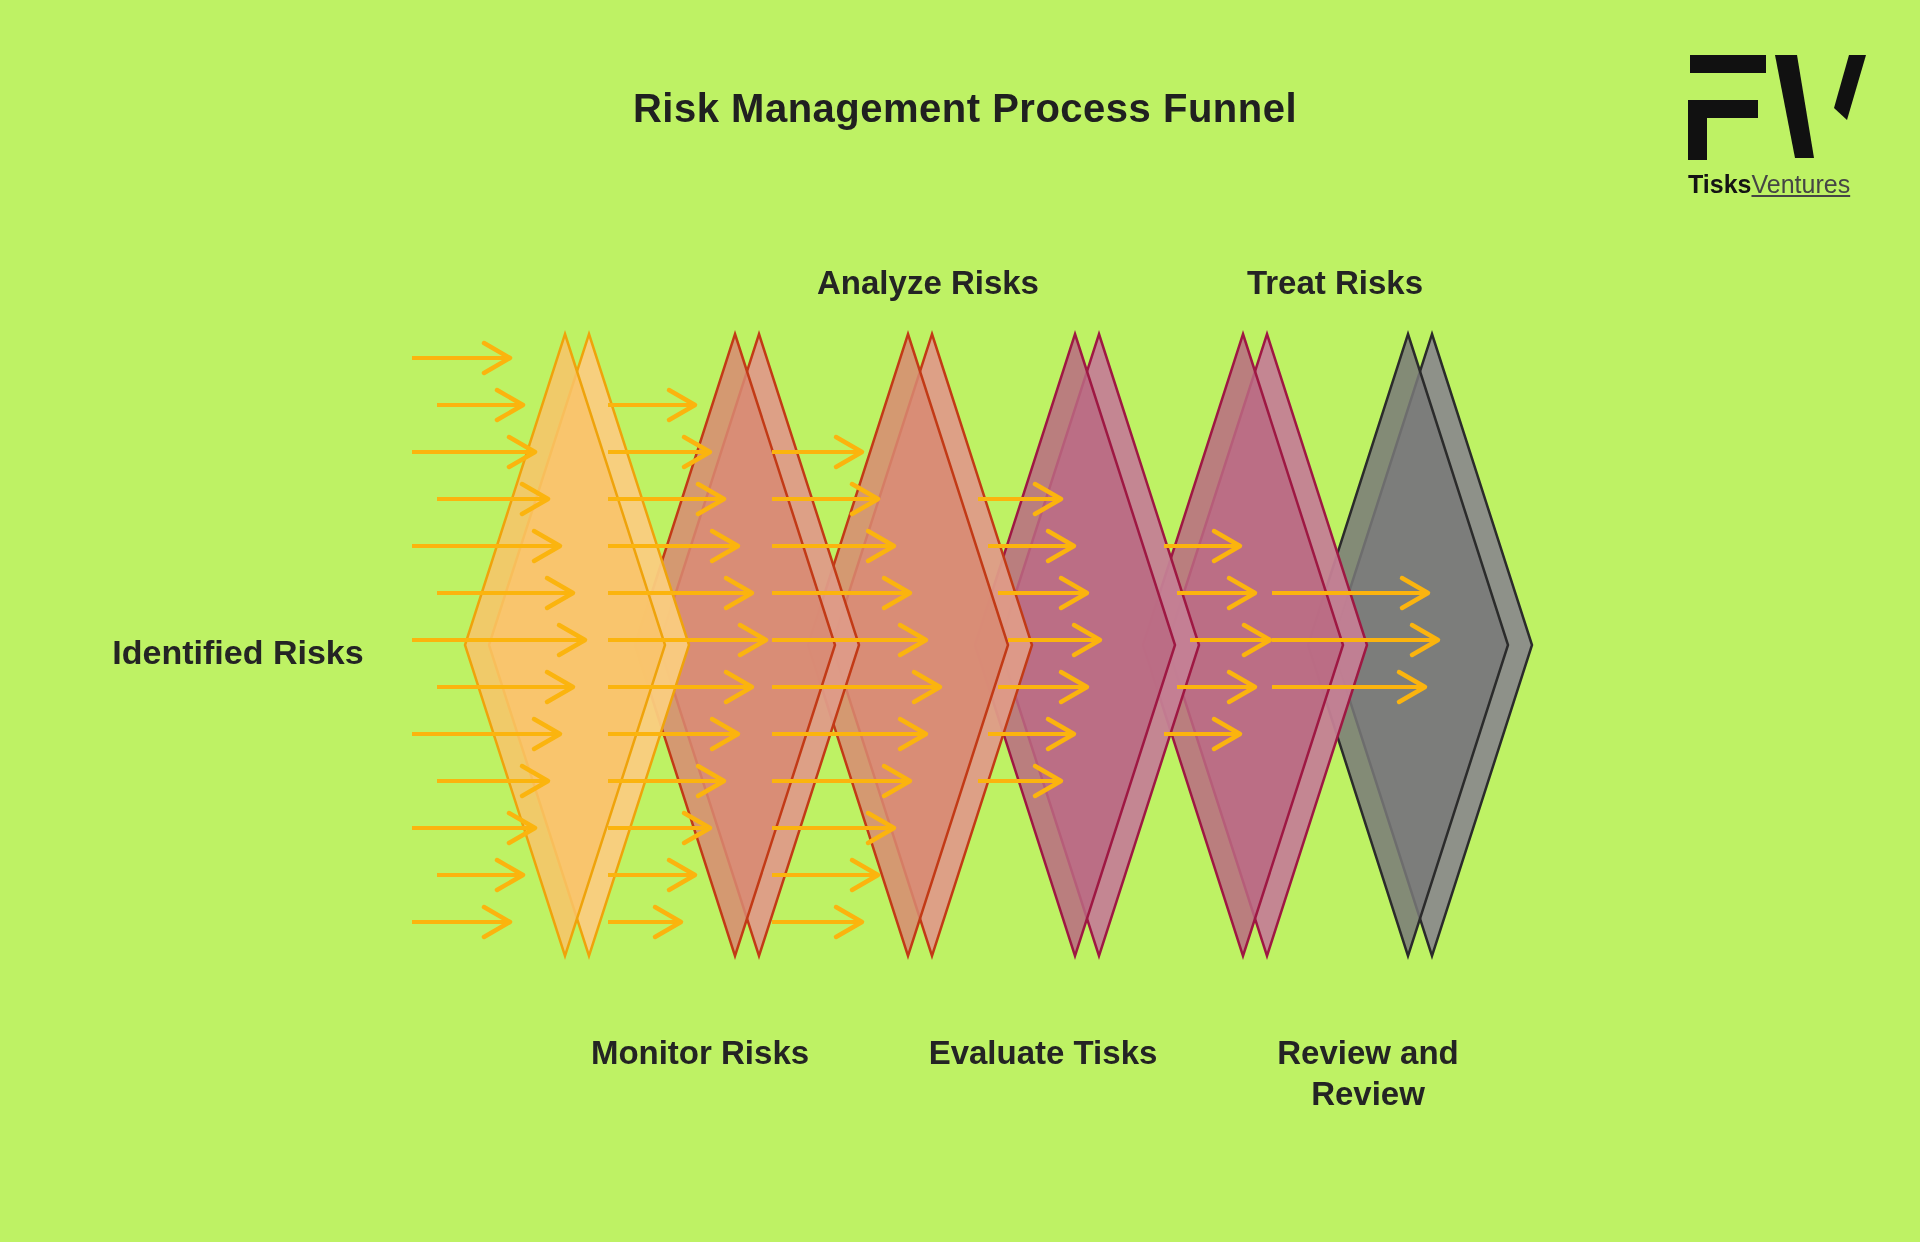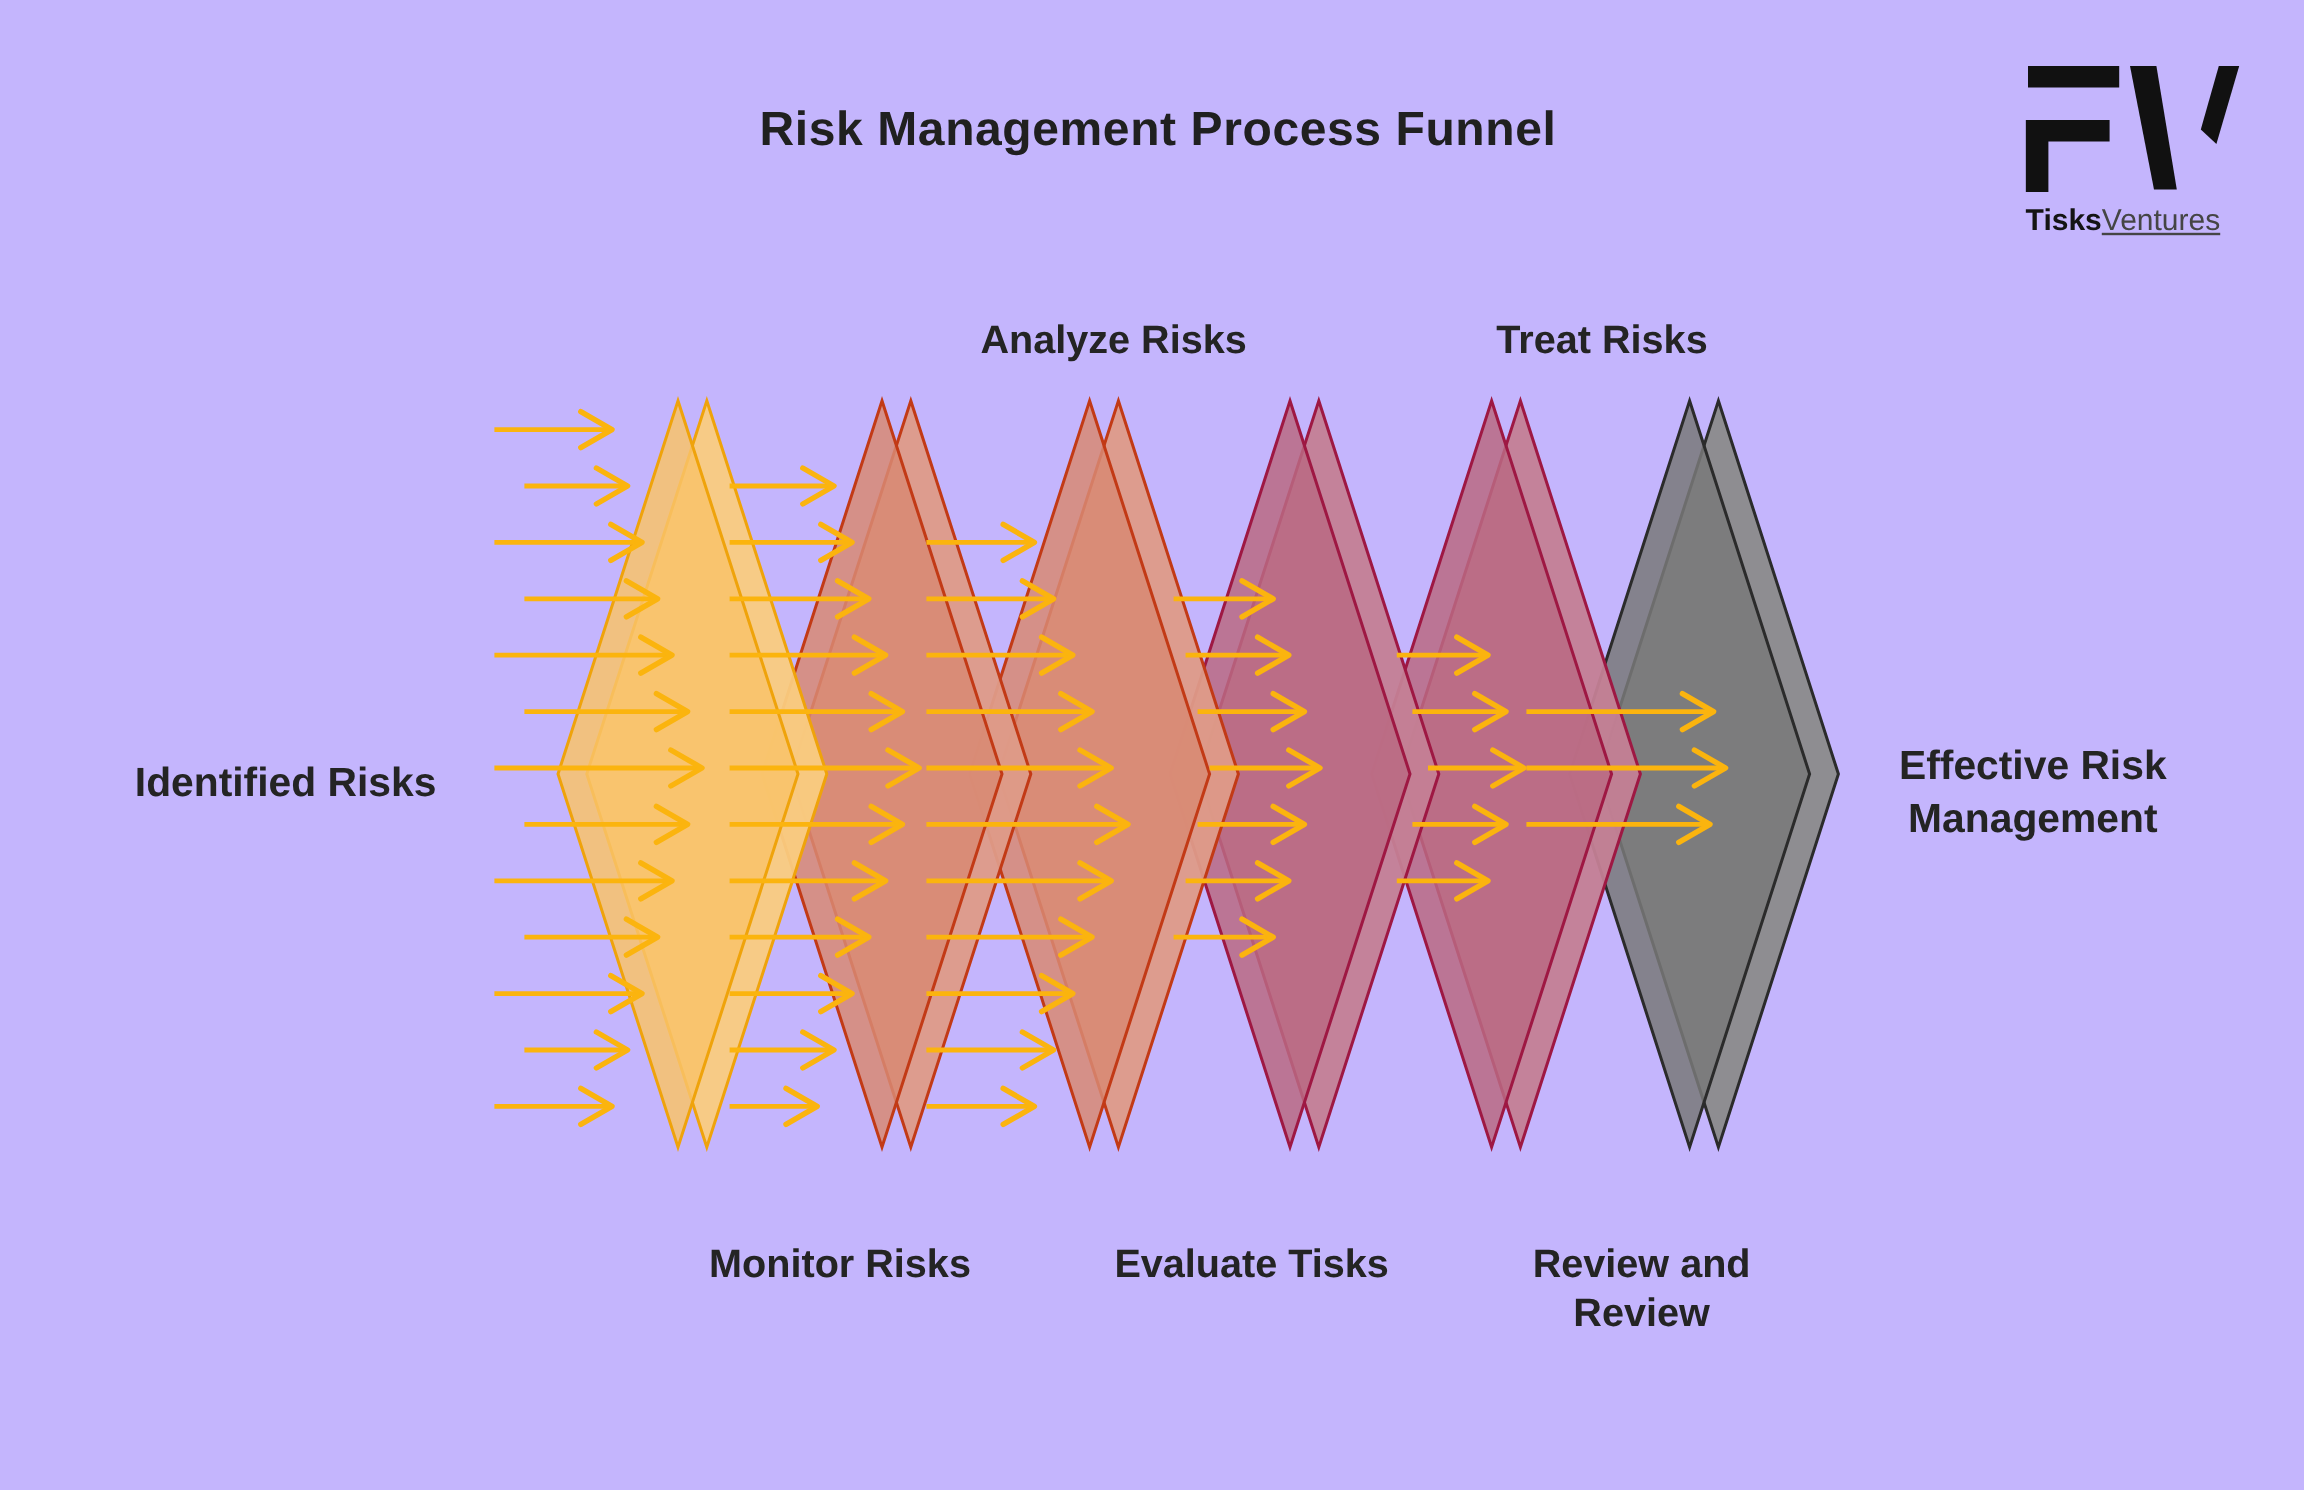--- a/index.html
+++ b/index.html
@@ -1,19 +1,19 @@
 <!DOCTYPE html>
 <html><head>
 <meta charset="utf-8">
 <style>
   html,body{margin:0;padding:0;background:#ffffff;}
   .canvas{
     position:relative;
     width:1920px;height:1242px;
-    background:#c4b5fd;
+    background:#bef264;
     font-family:"Liberation Sans", sans-serif;
     overflow:hidden;
   }
   .title{
     position:absolute;
     left:965px;top:86px;
     transform:translateX(-50%);
     font-size:40px;font-weight:700;color:#202020;
     white-space:nowrap;letter-spacing:.5px;
   }
@@ -286,24 +286,20 @@
         </g>
         <g>
           <line x1="1272" y1="687" x2="1422" y2="687" stroke="#FBB40E" stroke-width="4"></line>
           <polyline points="1399,672 1425,687 1399,702" fill="none" stroke="#FBB40E" stroke-width="4.5" stroke-linecap="round" stroke-linejoin="round"></polyline>
         </g>
       </g>
     </svg>
 
   <div class="side-label left">Identified Risks</div>
 
-  <div class="side-label right">
-    <span>Effective Risk</span><br>
-    <span>Management</span>
-  </div>
 
   <div class="logo">
     <svg class="logo-mark" width="180" height="112" viewBox="0 0 180 112">
       <polygon points="2,7 78,7 78,25 2,25" fill="#111111"></polygon>
       <polygon points="0,52 70,52 70,70 19,70 19,112 0,112" fill="#111111"></polygon>
       <polygon points="87,7 109,7 126,110 107,110" fill="#111111"></polygon>
       <polygon points="161,7 178,7 159,72 146,60" fill="#111111"></polygon>
     </svg>
     <div class="logo-text">
       <span class="bold">Tisks</span><span class="light">Ventures</span>

